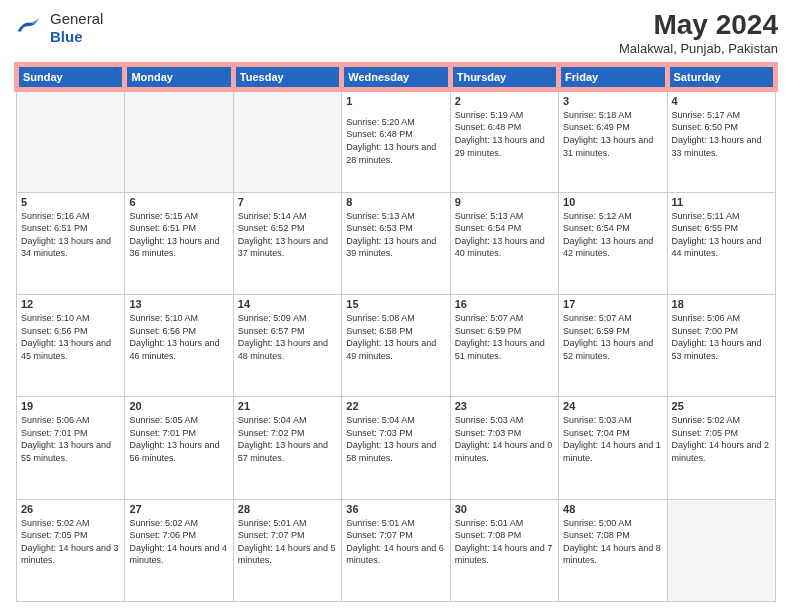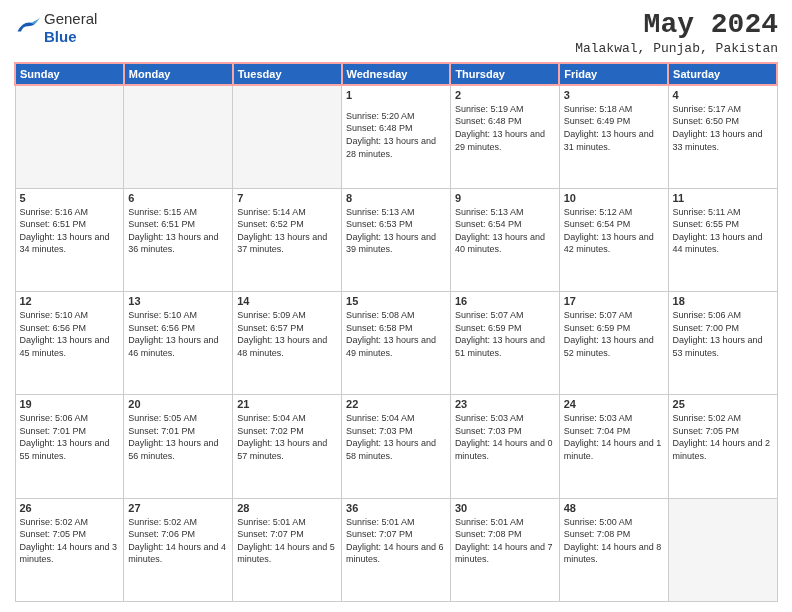--- a/index.html
+++ b/index.html
@@ -19,36 +19,35 @@
     }
     .header {
       display: flex;
       justify-content: space-between;
       align-items: flex-start;
       margin-bottom: 6px;
     }
     .logo {
       display: flex;
       align-items: center;
-      gap: 2px;
+      gap: 8px;
     }
     .logo-text {
       font-size: 15px;
       color: #333;
       line-height: 1.2;
     }
     .logo-text .general { display: block; }
     .logo-text .blue { display: block; color: #1a5cb5; font-weight: bold; }
     .logo-bird {
       width: 28px;
       height: 28px;
     }
     .title-block {
       text-align: right;
-      font-family: Liberation Mono, monospace;
     }
     .month-year {
       font-size: 28px;
       font-weight: bold;
       color: #333;
       line-height: 1.1;
     }
     .location {
       font-size: 13px;
       color: #333;
@@ -59,21 +58,21 @@
       width: 100%;
       table-layout: fixed;
     }
     .calendar thead tr th {
       background: #2566c0;
       color: #fff;
       font-size: 11px;
       font-weight: bold;
       padding: 4px 4px;
       text-align: left;
-      border: 2px solid #fca5a5;
+      border: 5px solid #fca5a5;
     }
     .calendar tbody tr td {
       border: 1px solid #ccc;
       vertical-align: top;
       padding: 3px 4px;
       font-size: 9.5px;
       color: #333;
       height: 80px;
       background: #fff;
     }

